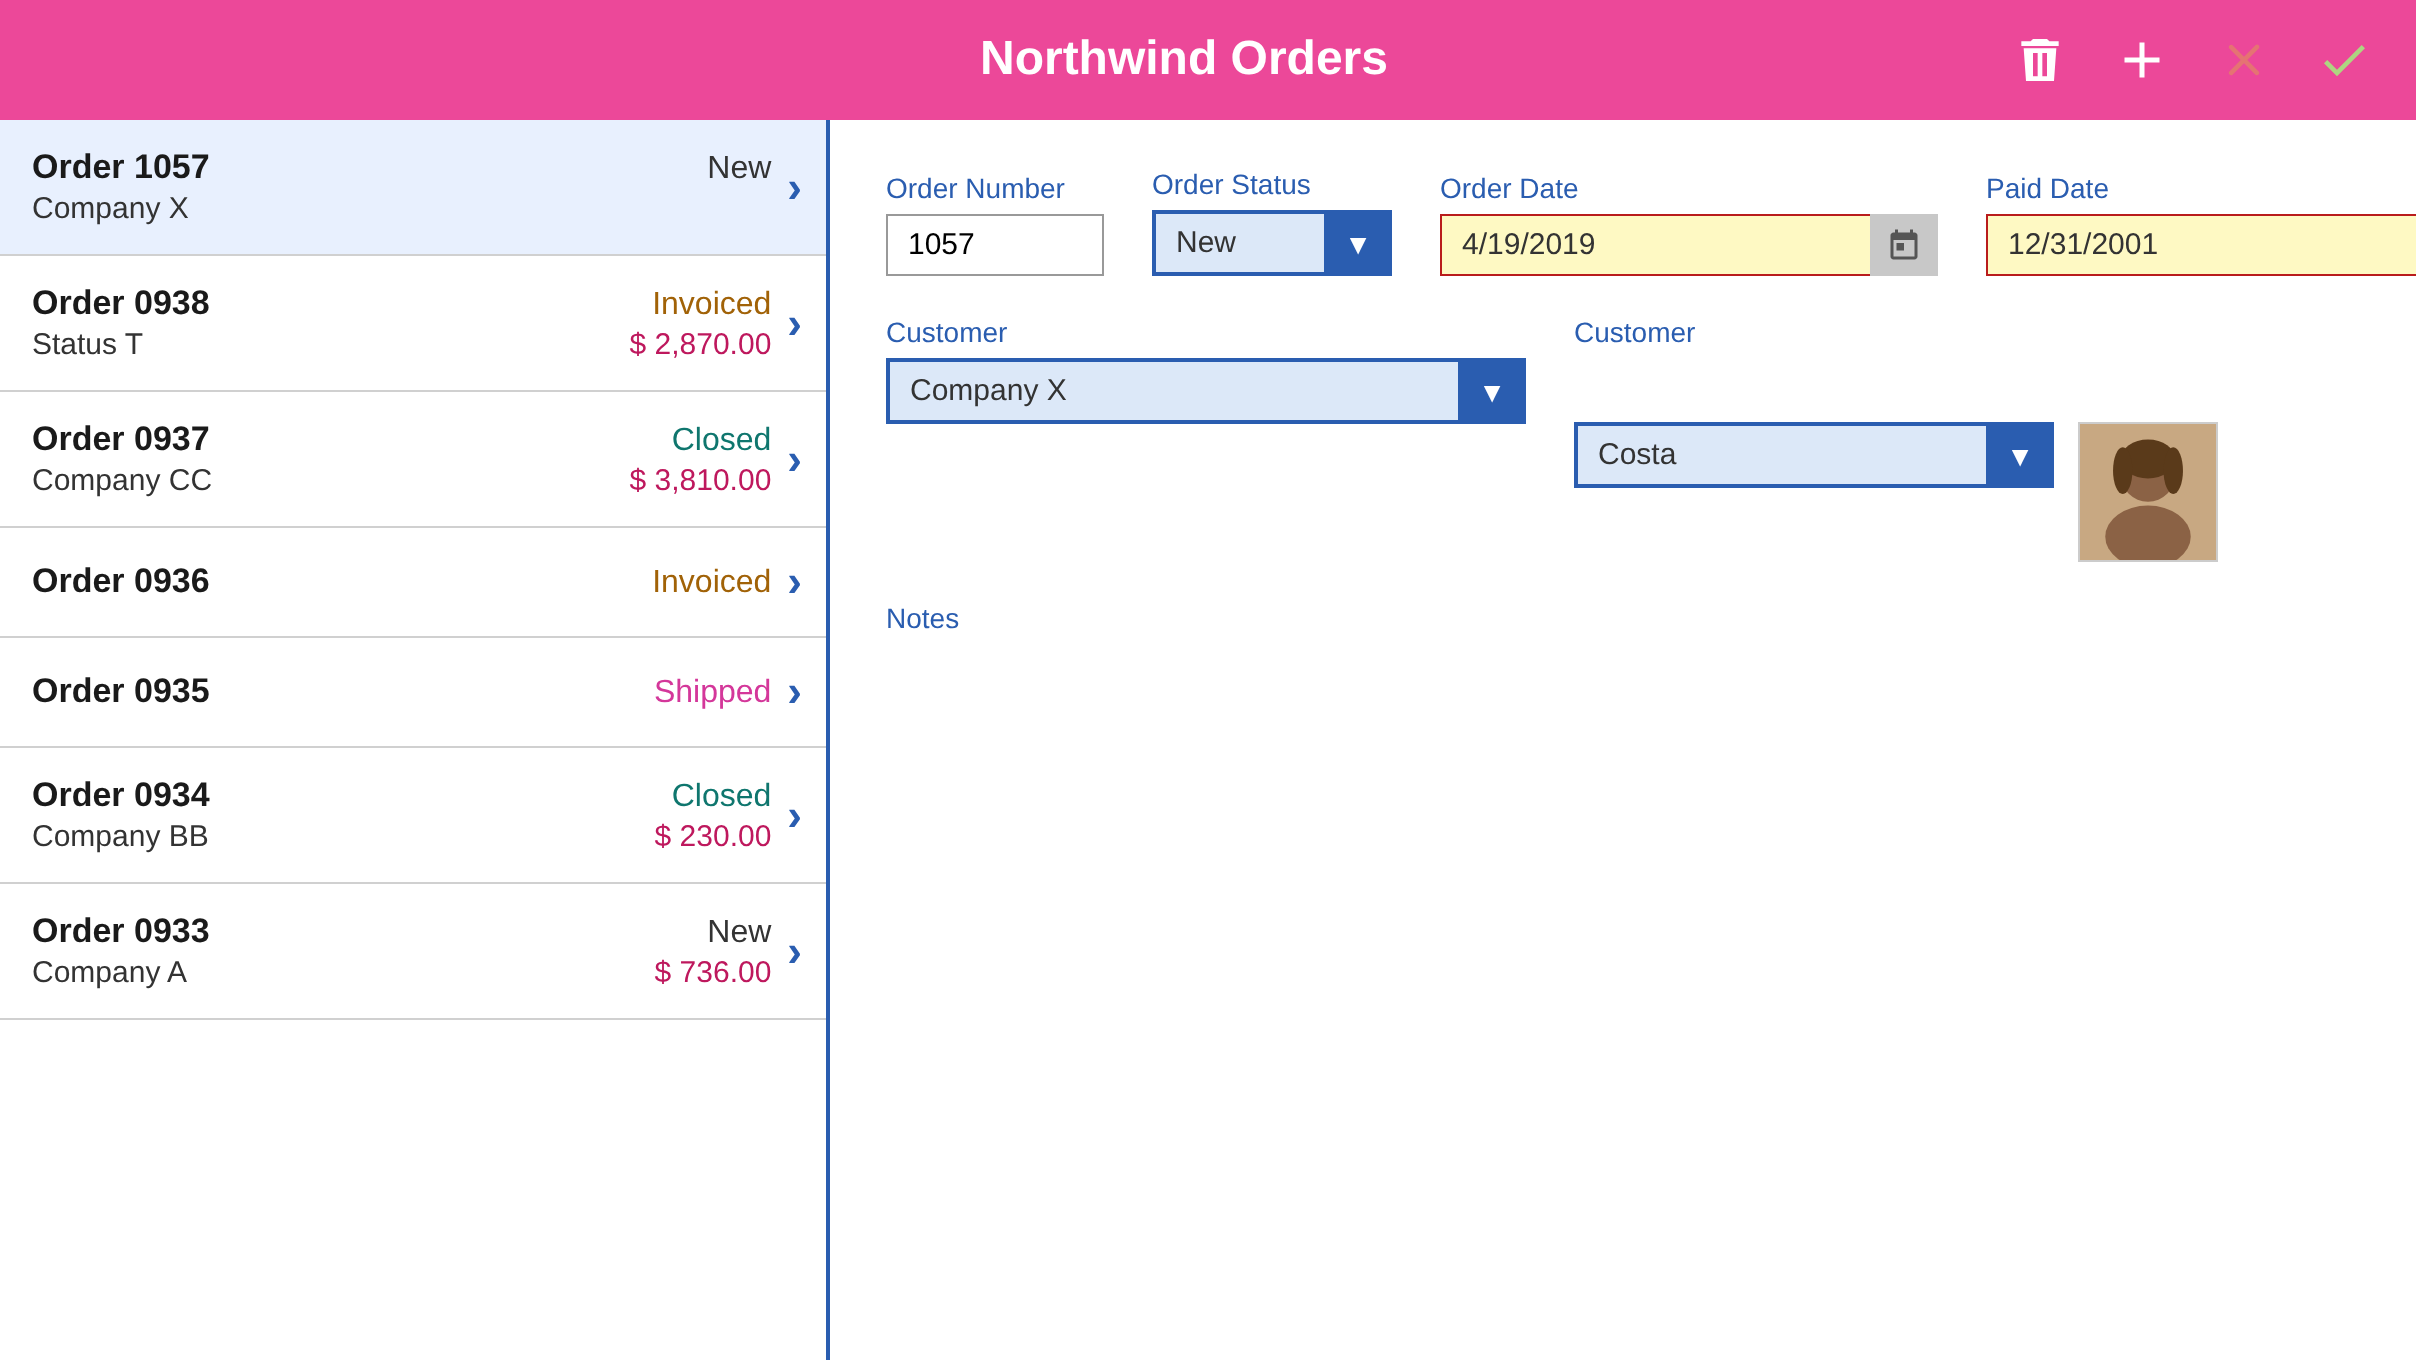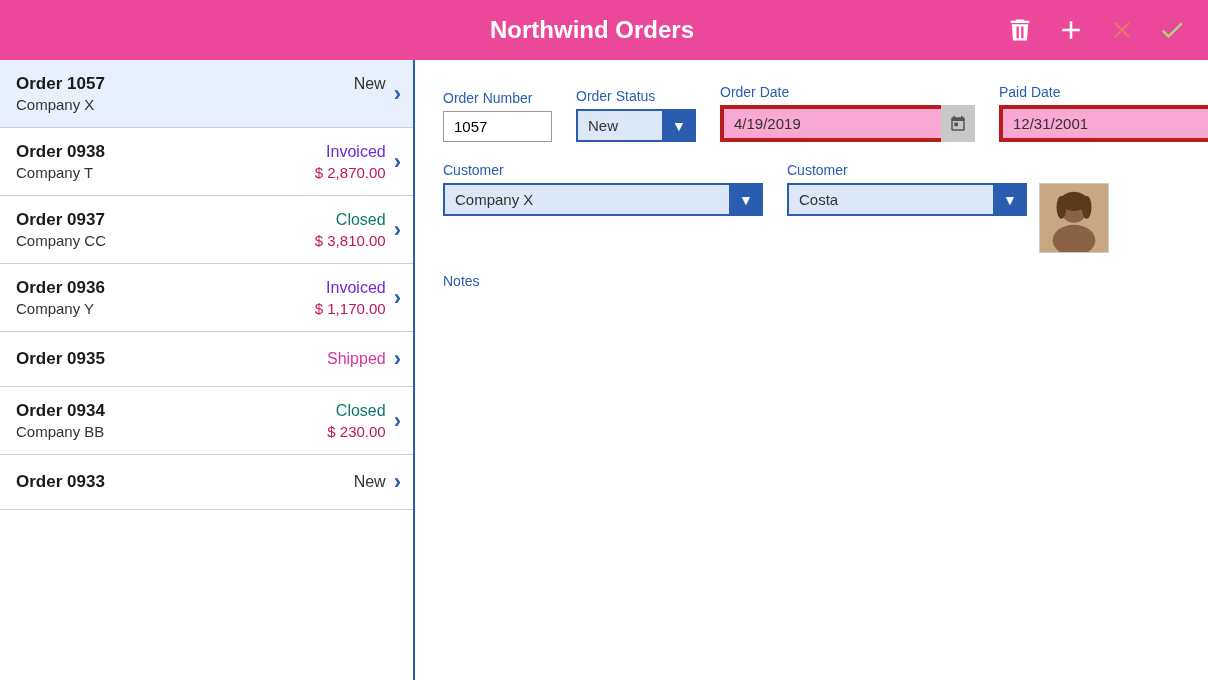--- a/index.html
+++ b/index.html
@@ -70,21 +70,21 @@
       border-bottom: 1px solid #d0d0d0;
       cursor: pointer;
       background: white;
     }
     .order-item.active { background: #e8f0fe; }
 
     .order-info { flex: 1; }
     .order-top { display: flex; justify-content: space-between; align-items: baseline; }
     .order-name { font-size: 17px; font-weight: bold; color: #1a1a1a; }
     .order-status-new { font-size: 16px; color: #333; }
-    .order-status-invoiced { font-size: 16px; color: #6d28d9; font-weight: 500; }
+    .order-status-invoiced { font-size: 16px; color: #a16207; font-weight: 500; }
     .order-status-closed { font-size: 16px; color: #0f766e; font-weight: 500; text-align: right; }
     .order-status-shipped { font-size: 16px; color: #d4379a; font-weight: 500; }
 
     .order-bottom { display: flex; justify-content: space-between; align-items: baseline; margin-top: 2px; }
     .order-company { font-size: 15px; color: #333; }
     .order-amount { font-size: 15px; color: #be185d; }
 
     .order-arrow {
       font-size: 22px;
       color: #2a5db0;
@@ -139,25 +139,25 @@
       pointer-events: none;
     }
     .select-arrow-icon { color: white; font-size: 14px; }
 
     .date-wrapper {
       position: relative;
       display: flex;
       align-items: center;
     }
     .date-input {
-      border: 4px solid #b91c1c;
+      border: 1px solid #b91c1c;
       padding: 6px 38px 6px 10px;
       font-size: 15px;
       color: #333;
-      background: #f9a8d4;
+      background: #fef9c3;
       outline: none;
       min-width: 130px;
     }
     .date-icon-btn {
       position: absolute;
       right: 0;
       top: 0;
       bottom: 0;
       width: 34px;
       background: #c8c8c8;
@@ -171,21 +171,21 @@
 
     .order-number-input {
       font-size: 15px;
       border: 1px solid #999;
       padding: 6px 10px;
       width: 109px;
       outline: none;
     }
 
     .customer-select { min-width: 320px; }
-    .employee-row { display: flex; align-items: flex-start; gap: 12px; }
+    .employee-row { display: flex; align-items: flex-start; gap: 12px; margin-top: 32px; }
     .employee-select { min-width: 240px; }
     .employee-photo-placeholder {
       width: 70px;
       height: 70px;
       background: #c8a882;
       border: 1px solid #ccc;
       display: flex;
       align-items: center;
       justify-content: center;
       overflow: hidden;
@@ -252,21 +252,21 @@
     </div>
     <span class="order-arrow">›</span>
   </div>
         <div class="order-item">
     <div class="order-info">
       <div class="order-top">
         <span class="order-name">Order 0938</span>
         <span class="order-status-invoiced">Invoiced</span>
       </div>
       <div class="order-bottom">
-        <span class="order-company">Company T</span>
+        <span class="order-company">Status T</span>
         <span class="order-amount">$ 2,870.00</span>
       </div>
     </div>
     <span class="order-arrow">›</span>
   </div>
         <div class="order-item">
     <div class="order-info">
       <div class="order-top">
         <span class="order-name">Order 0937</span>
         <span class="order-status-closed">Closed</span>
@@ -277,24 +277,20 @@
       </div>
     </div>
     <span class="order-arrow">›</span>
   </div>
         <div class="order-item">
     <div class="order-info">
       <div class="order-top">
         <span class="order-name">Order 0936</span>
         <span class="order-status-invoiced">Invoiced</span>
       </div>
-      <div class="order-bottom">
-        <span class="order-company">Company Y</span>
-        <span class="order-amount">$ 1,170.00</span>
-      </div>
     </div>
     <span class="order-arrow">›</span>
   </div>
         <div class="order-item">
     <div class="order-info">
       <div class="order-top">
         <span class="order-name">Order 0935</span>
         <span class="order-status-shipped">Shipped</span>
       </div>
     </div>
@@ -311,20 +307,24 @@
         <span class="order-amount">$ 230.00</span>
       </div>
     </div>
     <span class="order-arrow">›</span>
   </div>
         <div class="order-item">
     <div class="order-info">
       <div class="order-top">
         <span class="order-name">Order 0933</span>
         <span class="order-status-new">New</span>
+      </div>
+      <div class="order-bottom">
+        <span class="order-company">Company A</span>
+        <span class="order-amount">$ 736.00</span>
       </div>
     </div>
     <span class="order-arrow">›</span>
   </div>
       </div>
 
     <div class="detail-panel">
 
       <div class="form-row">
         <div class="form-group">

